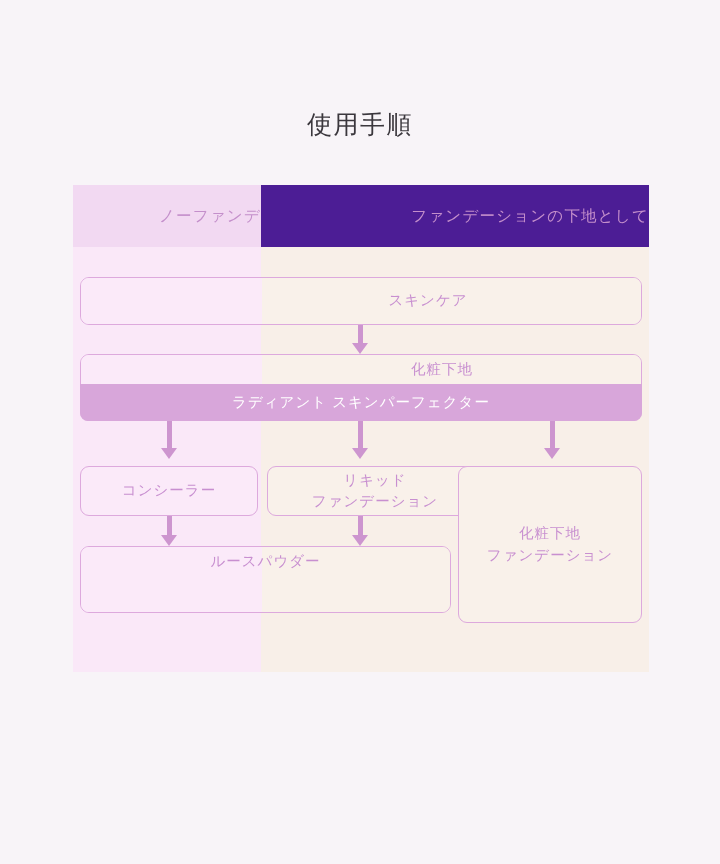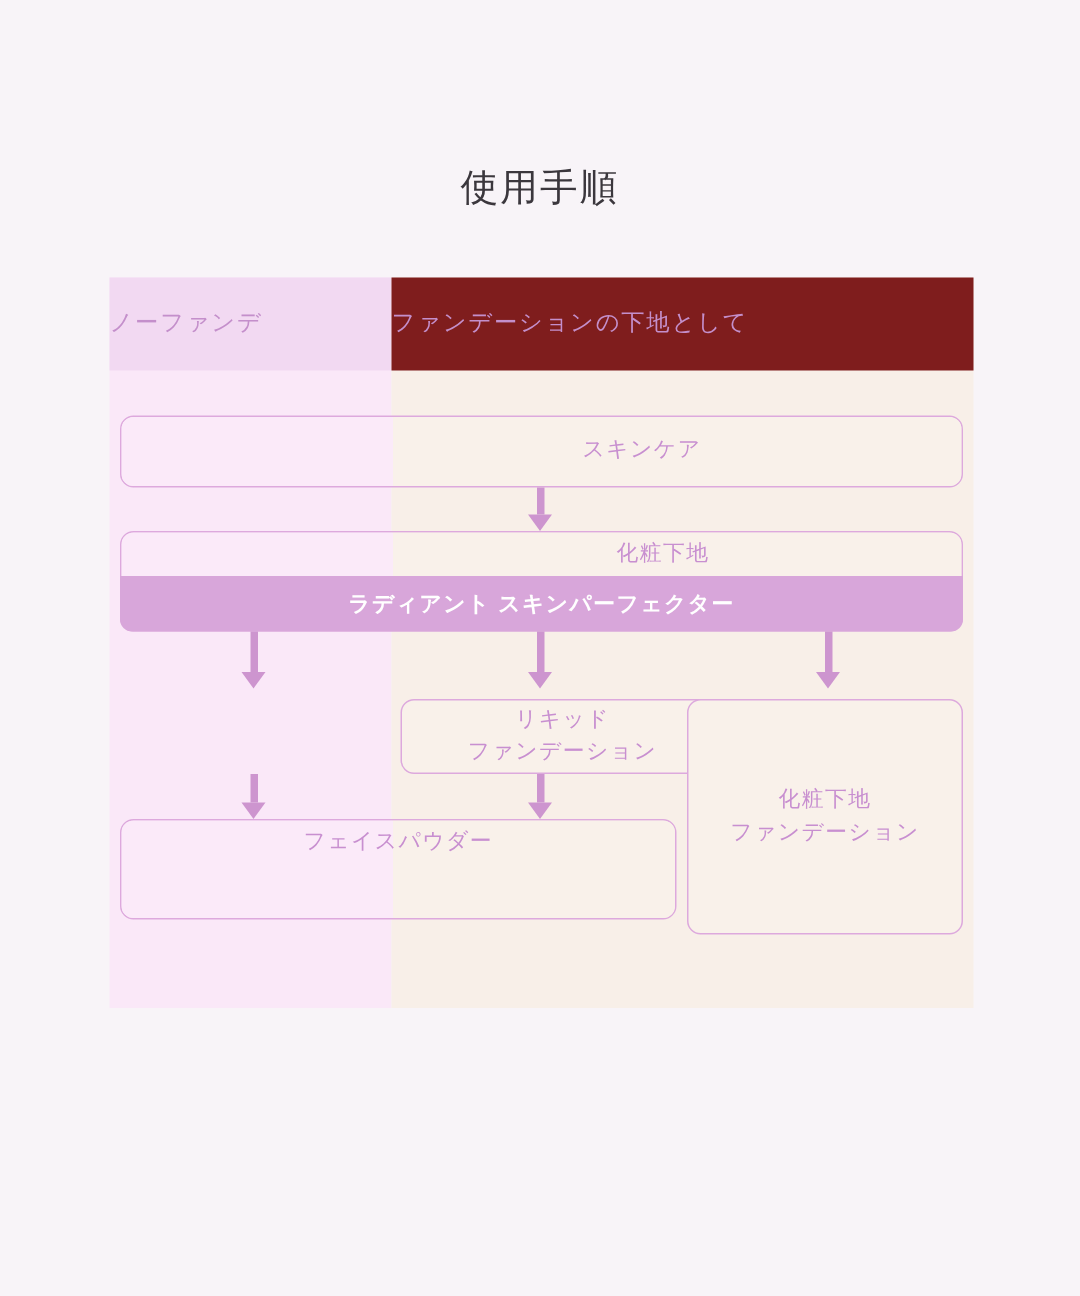--- a/index.html
+++ b/index.html
@@ -50,27 +50,27 @@
     height: 487px;
   }
   .col-band.left  { left: 0;     width: 188px; background: #fae8f8; }
   .col-band.right { left: 188px; width: 388px; background: #f8efe8; }
 
   .col-head {
     position: absolute;
     top: 0;
     height: 62px;
     line-height: 62px;
-    text-align: left;
+    text-align: right;
     font-size: 15.5px;
     letter-spacing: 1.2px;
     color: #c48fcb;
   }
   .col-head.left  { left: 0;     width: 188px; background: #f2d9f2; }
-  .col-head.right { left: 188px; width: 388px; background: #7f1d1d; }
+  .col-head.right { left: 188px; width: 388px; background: #4c1d95; }
 
   
   .box {
     position: absolute;
     box-sizing: border-box;
     border: 1.3px solid #dda9dd;
     border-radius: 9px;
     overflow: hidden;
   }
   .box-label {
@@ -179,35 +179,40 @@
     <div class="box" style="left:7px; top:169px; width:562px; height:67px;">
       <div class="split-bg">
         <div class="half-l" style="width:181px;"></div>
         <div class="half-r" style="left:181px;"></div>
       </div>
       <div class="box-inner" style="justify-content:flex-start;">
         <div class="box-label" style="position:relative; left:67px; margin-top:4px;margin-left:28px;">化粧下地</div>
       </div>
     </div>
 
-    <div class="product-bar" style="left:7px; top:199px; width:562px; height:37px; border-radius:0 0 8px 8px;font-weight:bold;">ラディアント スキンパーフェクター</div>
+    <div class="product-bar" style="left:7px; top:199px; width:562px; height:37px; border-radius:0 0 8px 8px;">ラディアント スキンパーフェクター</div>
 
     <div class="arrow" style="left:88px; top:236px; width:16px; height:38px;">
       <div class="shaft" style="height:27px;"></div>
       <div class="head"></div>
     </div>
     <div class="arrow" style="left:279px; top:236px; width:16px; height:38px;">
       <div class="shaft" style="height:27px;"></div>
       <div class="head"></div>
     </div>
     <div class="arrow" style="left:471px; top:236px; width:16px; height:38px;">
       <div class="shaft" style="height:27px;"></div>
       <div class="head"></div>
     </div>
 
+    <div class="box" style="left:7px; top:281px; width:178px; height:50px; background:#fbeaf9;">
+      <div class="box-inner">
+        <div class="box-label">コンシーラー</div>
+      </div>
+    </div>
 
     <div class="box" style="left:194px; top:281px; width:216px; height:50px; background:#f9f1ea;">
       <div class="box-inner">
         <div class="box-label">リキッド</div>
         <div class="box-label">ファンデーション</div>
       </div>
     </div>
 
     <div class="box" style="left:385px; top:281px; width:184px; height:157px; background:#f9f1ea;">
       <div class="box-inner">
@@ -224,19 +229,19 @@
       <div class="shaft" style="height:19px;"></div>
       <div class="head"></div>
     </div>
 
     <div class="box" style="left:7px; top:361px; width:371px; height:67px;">
       <div class="split-bg">
         <div class="half-l" style="width:181px;"></div>
         <div class="half-r" style="left:181px;"></div>
       </div>
       <div class="box-inner" style="justify-content:flex-start;">
-        <div class="box-label" style="position:relative; margin-top:4px;">フェイスパウダー</div>
+        <div class="box-label" style="position:relative; margin-top:4px;">ルースパウダー</div>
       </div>
     </div>
 
 
   </div>
 </div>
 
 </body></html>

